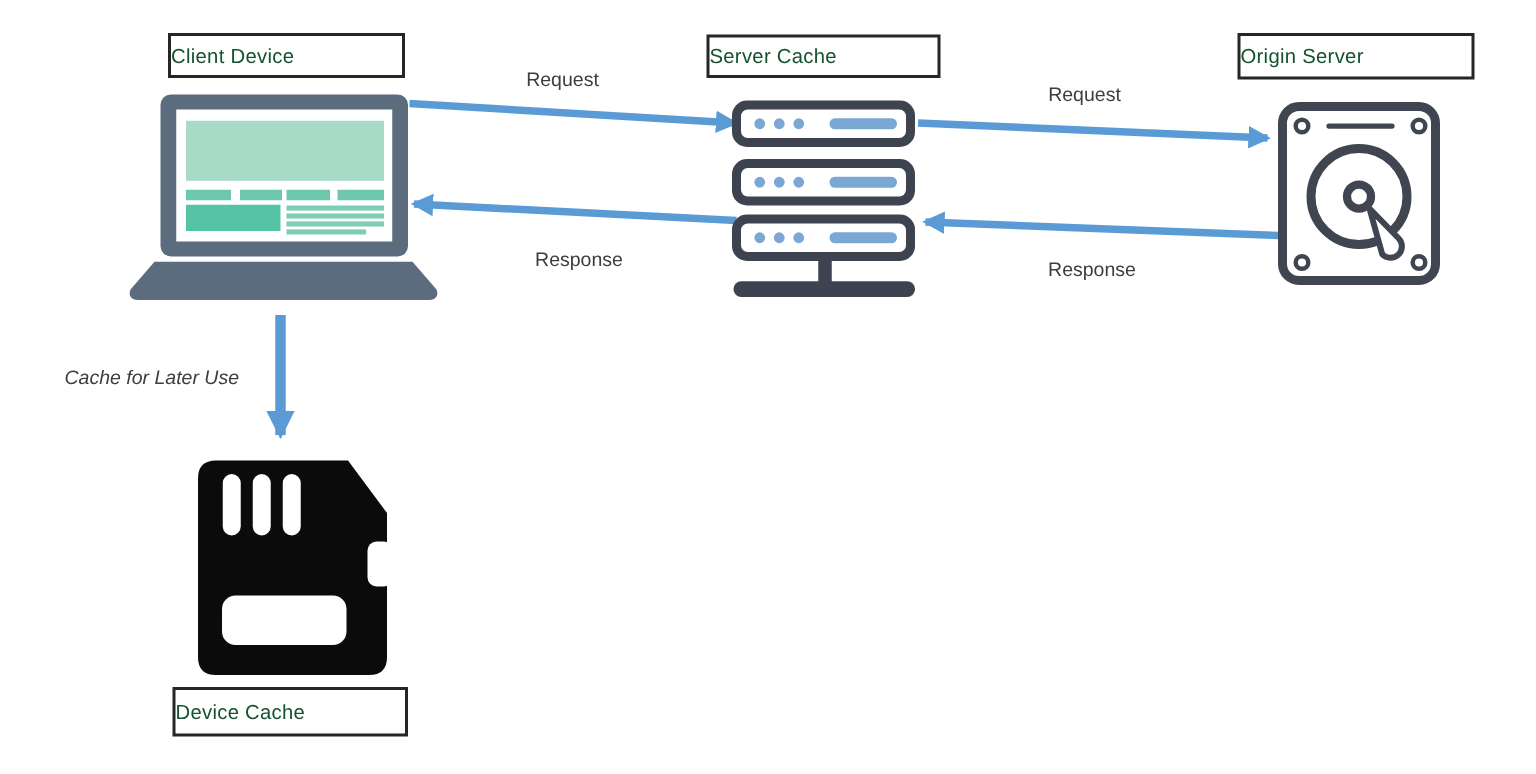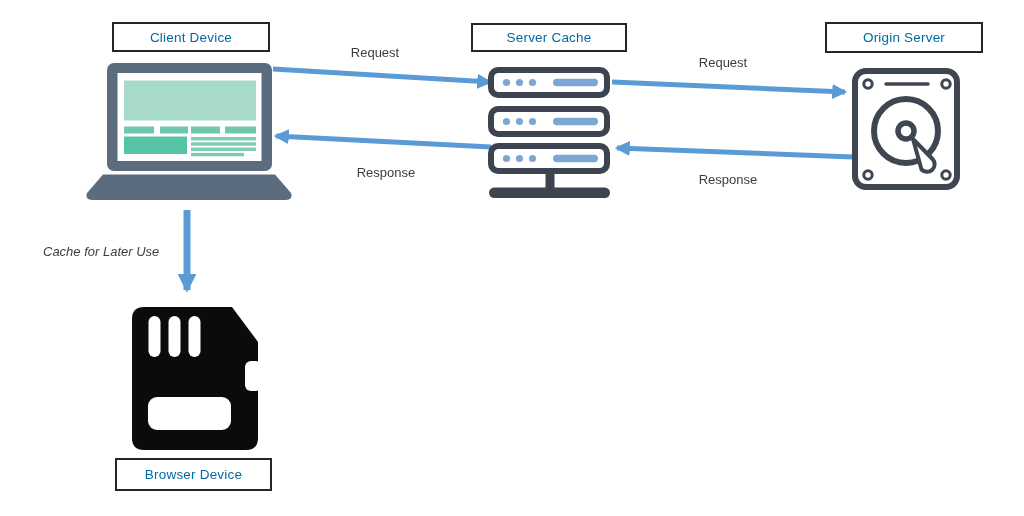--- a/index.html
+++ b/index.html
@@ -22,23 +22,23 @@
     width: 1024px;
     height: 516px;
   }
   .node-box {
     position: absolute;
     box-sizing: border-box;
     background: #ffffff;
     border: 2px solid #262626;
     display: flex;
     align-items: center;
-    justify-content: center;
+    justify-content: flex-start;
     font-size: 13.5px;
-    color: #0369a1;
+    color: #14532d;
     letter-spacing: 0.2px;
   }
   .edge-label {
     position: absolute;
     font-size: 13px;
     color: #3d3d3d;
     white-space: nowrap;
     transform: translateX(-50%);
   }
   .edge-label.left-anchored {
@@ -154,21 +154,21 @@
 
   <div class="node-box" style="left:471px; top:23px; width:156px; height:29px;">
     <span>Server Cache</span>
   </div>
 
   <div class="node-box" style="left:825px; top:22px; width:158px; height:31px;">
     <span>Origin Server</span>
   </div>
 
   <div class="node-box" style="left:115px; top:458px; width:157px; height:33px;">
-    <span>Browser Device</span>
+    <span>Device Cache</span>
   </div>
 
   <div class="edge-label" style="left:375px; top:45px;">Request</div>
 
   <div class="edge-label" style="left:386px; top:165px;">Response</div>
 
   <div class="edge-label" style="left:723px; top:55px;">Request</div>
 
   <div class="edge-label" style="left:728px; top:172px;">Response</div>
 

